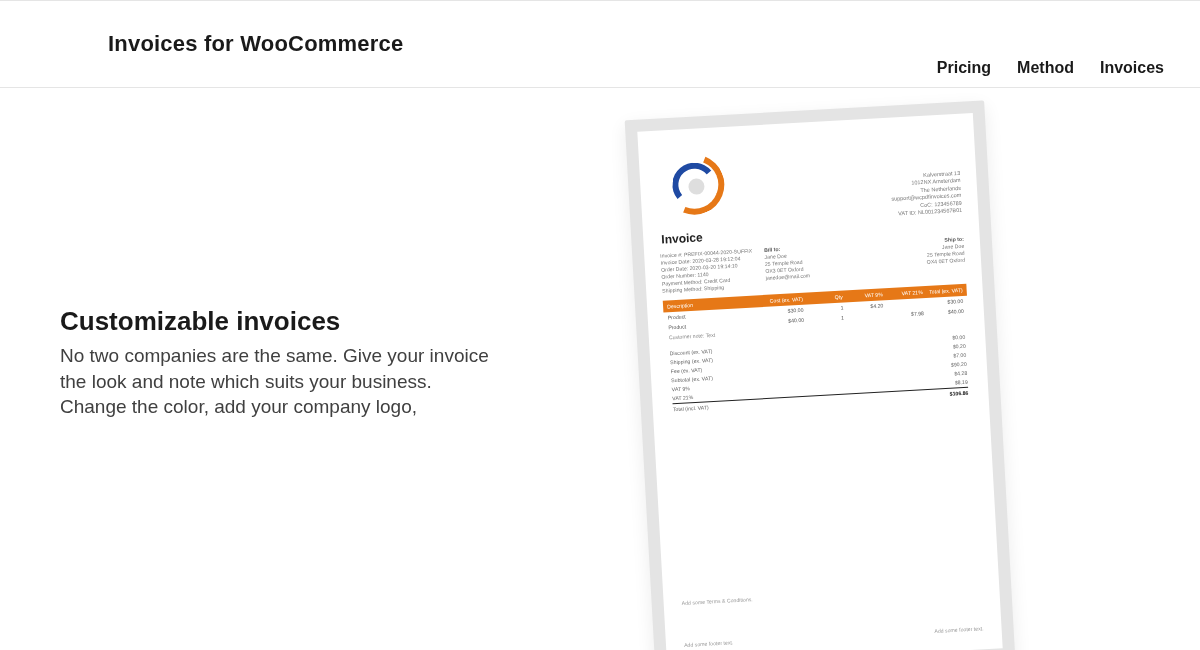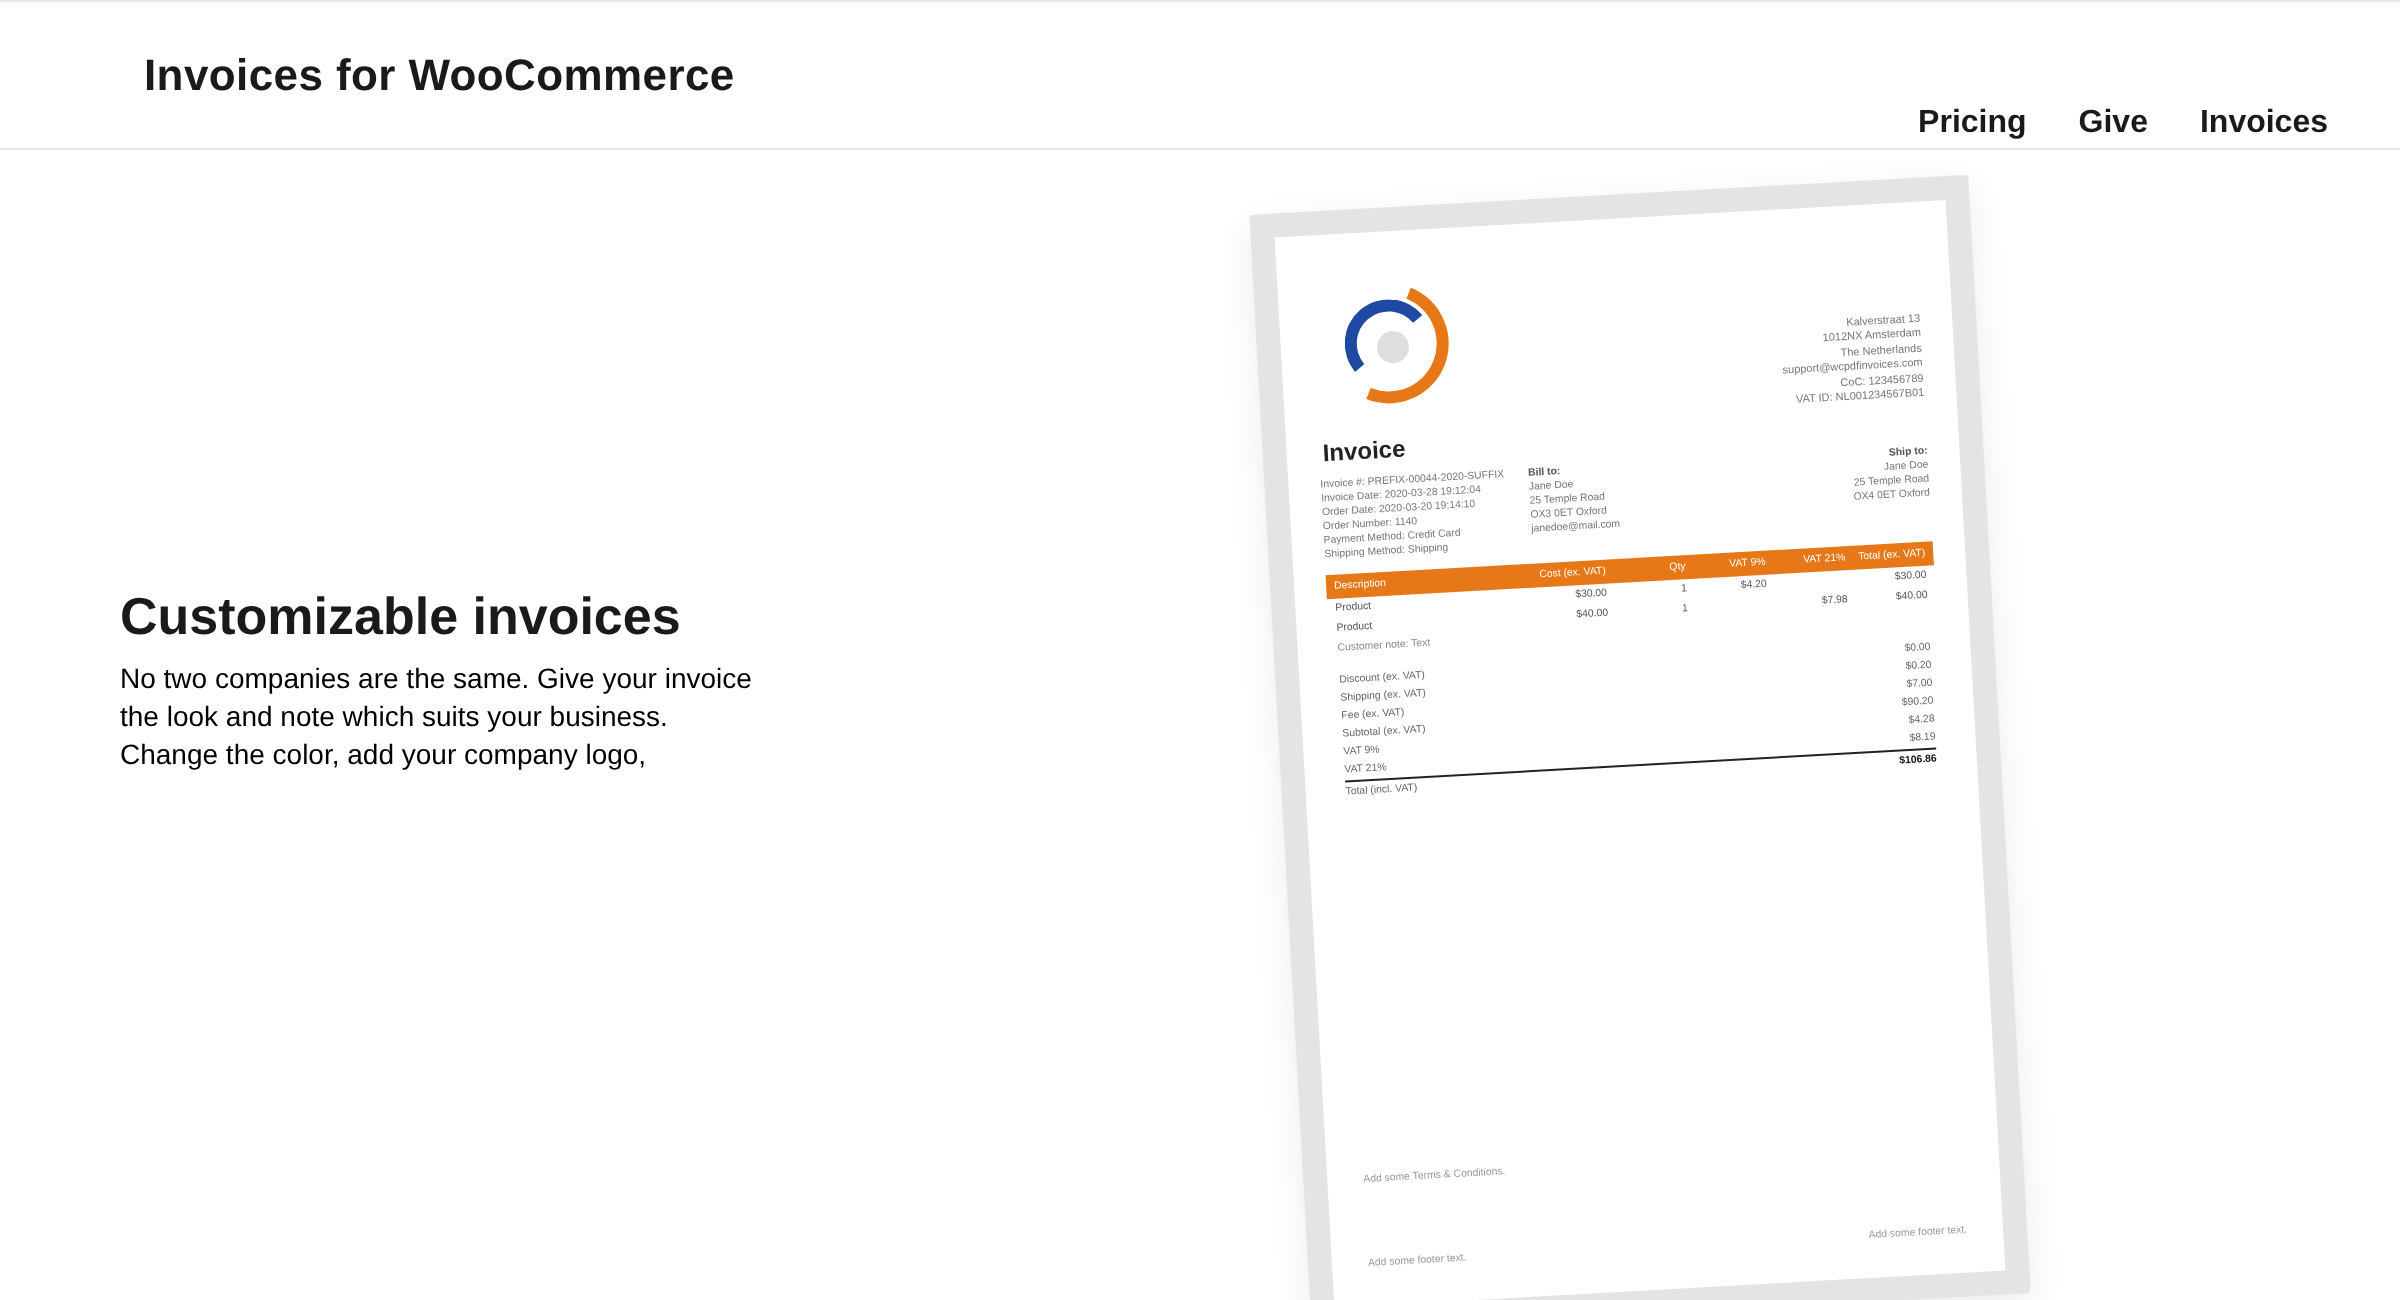--- a/index.html
+++ b/index.html
@@ -1,26 +1,26 @@
 <!DOCTYPE html>
 <html><head>
 <meta charset="utf-8">
 <style>
   * { box-sizing: border-box; margin: 0; padding: 0; }
   html, body { width: 1200px; height: 650px; font-family: "Segoe UI", Arial, sans-serif; color: #222; background:#fff; }
   
-  .topbar { height: 75px; border-top:1px solid #e5e5e5; border-bottom:1px solid #e5e5e5; display:flex; align-items:center; padding:0 36px 0 72px; }
+  .topbar { height: 88px; border-top:1px solid #e5e5e5; border-bottom:1px solid #e5e5e5; display:flex; align-items:center; padding:0 36px 0 108px; }
   .brand { font-size:22px; font-weight:700; color:#1a1a1a; letter-spacing:.2px; }
   .nav { margin-left:auto; display:flex; gap:26px; }
   .nav a { font-size:16px; font-weight:600; color:#1a1a1a; text-decoration:none; cursor:pointer;margin-top:48px; }
   
   .main { position:relative; width:100%; height:calc(650px - 68px); overflow:hidden; }
   .copy { position:absolute; left:60px; top:218px; width:520px; }
   .copy h2 { font-size:26px; font-weight:700; color:#1a1a1a; margin-bottom:6px; }
-  .copy p { font-size:14px; line-height:1.35; color:#000000; }
+  .copy p { font-size:19px; line-height:1.35; color:#404040; }
   
   .doc-wrap { position:absolute; left:640px; top:22px; width:360px; height:560px; transform:rotate(-3.2deg); }
   .doc { width:100%; height:100%; background:#fff; border:12px solid #e4e4e4; border-radius:2px; box-shadow:0 6px 18px rgba(0,0,0,.08); padding:14px 16px 12px; position:relative; }
   .logo { width:72px; height:72px; margin:6px 0 10px 2px; position:relative; }
   .logo .ring1 { position:absolute; inset:6px; border:6px solid #e67817; border-left-color:transparent; border-top-color:transparent; border-radius:50%; transform:rotate(-20deg); }
   .logo .ring2 { position:absolute; inset:14px; border:6px solid #1f4aa3; border-right-color:transparent; border-bottom-color:transparent; border-radius:50%; transform:rotate(8deg); }
   .logo .dot { position:absolute; left:30px; top:30px; width:16px; height:16px; background:#dedede; border-radius:50%; }
   .company { position:absolute; right:16px; top:56px; text-align:right; font-size:5.5px; color:#777; line-height:1.35; }
   .inv-title { font-size:12px; font-weight:700; margin:6px 0 6px 2px; }
   .meta-row { display:flex; gap:8px; font-size:5.2px; color:#777; line-height:1.35; margin-bottom:6px; }
@@ -44,21 +44,21 @@
   .footer-left2 { position:absolute; left:18px; bottom:18px; font-size:5.2px; color:#999; }
   .footer-right { position:absolute; right:18px; bottom:18px; font-size:5.2px; color:#999; }
 </style>
 </head>
 <body>
 
 <div class="topbar">
   <div class="brand">Invoices for WooCommerce</div>
   <nav class="nav">
     <a>Pricing</a>
-    <a>Give</a>
+    <a>Method</a>
     <a>Invoices</a>
   </nav>
 </div>
 
 <div class="main">
 
   <div class="copy">
     <h2>Customizable invoices</h2>
     <p>
       <span>No two companies are the same. Give your invoice</span><br>

